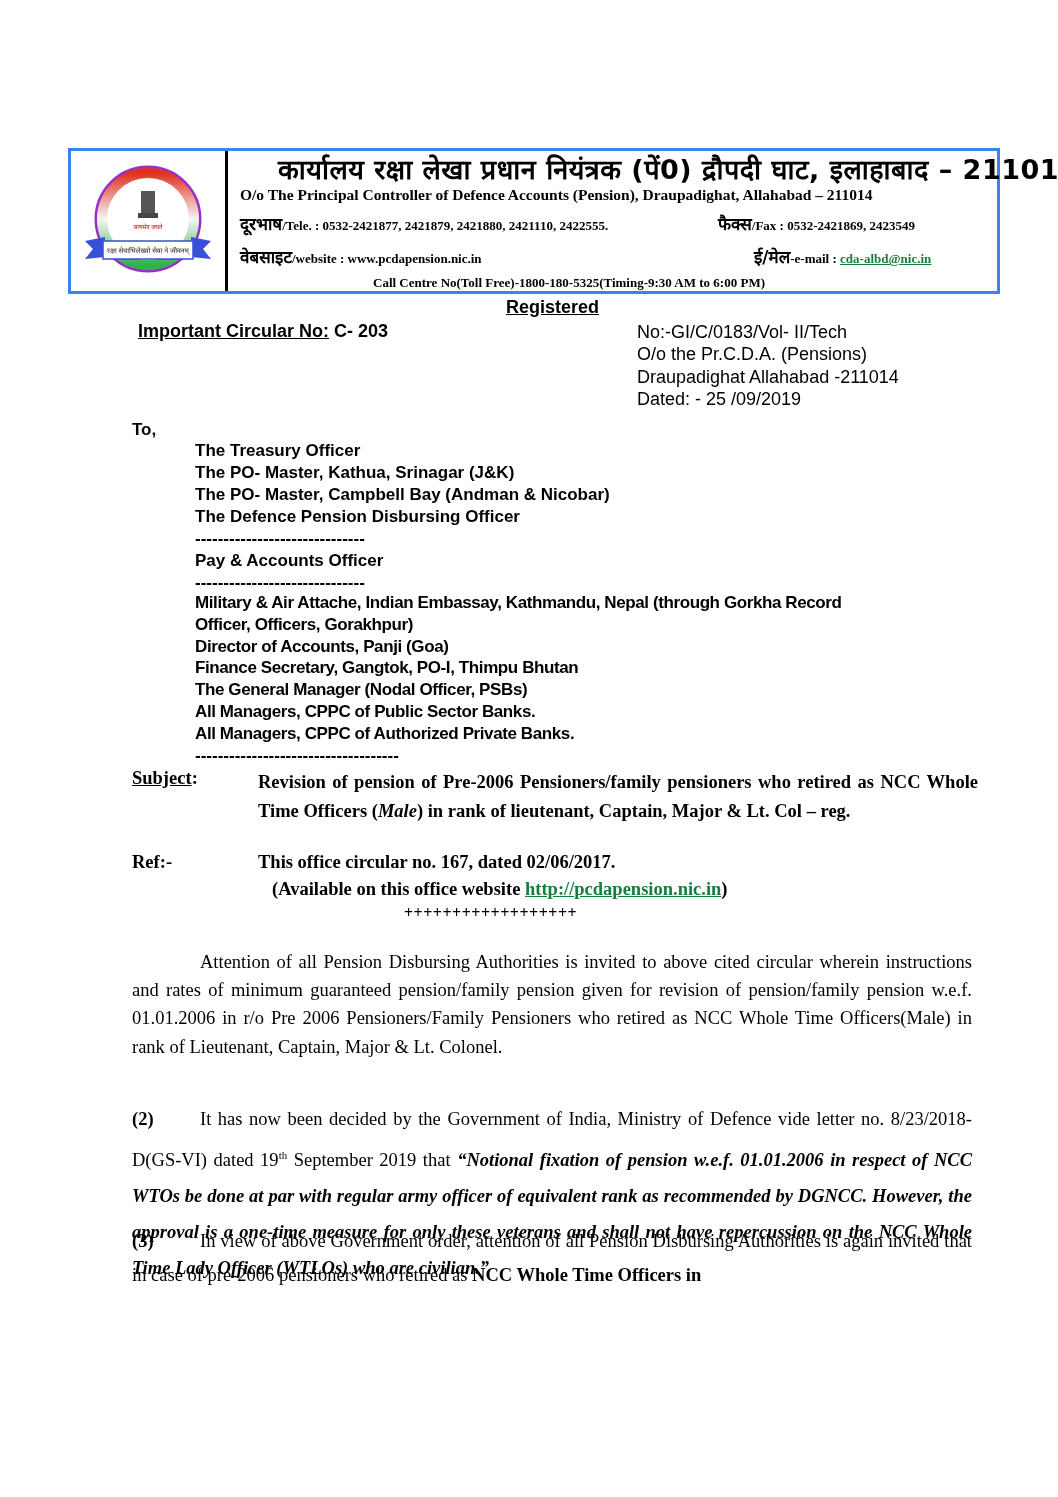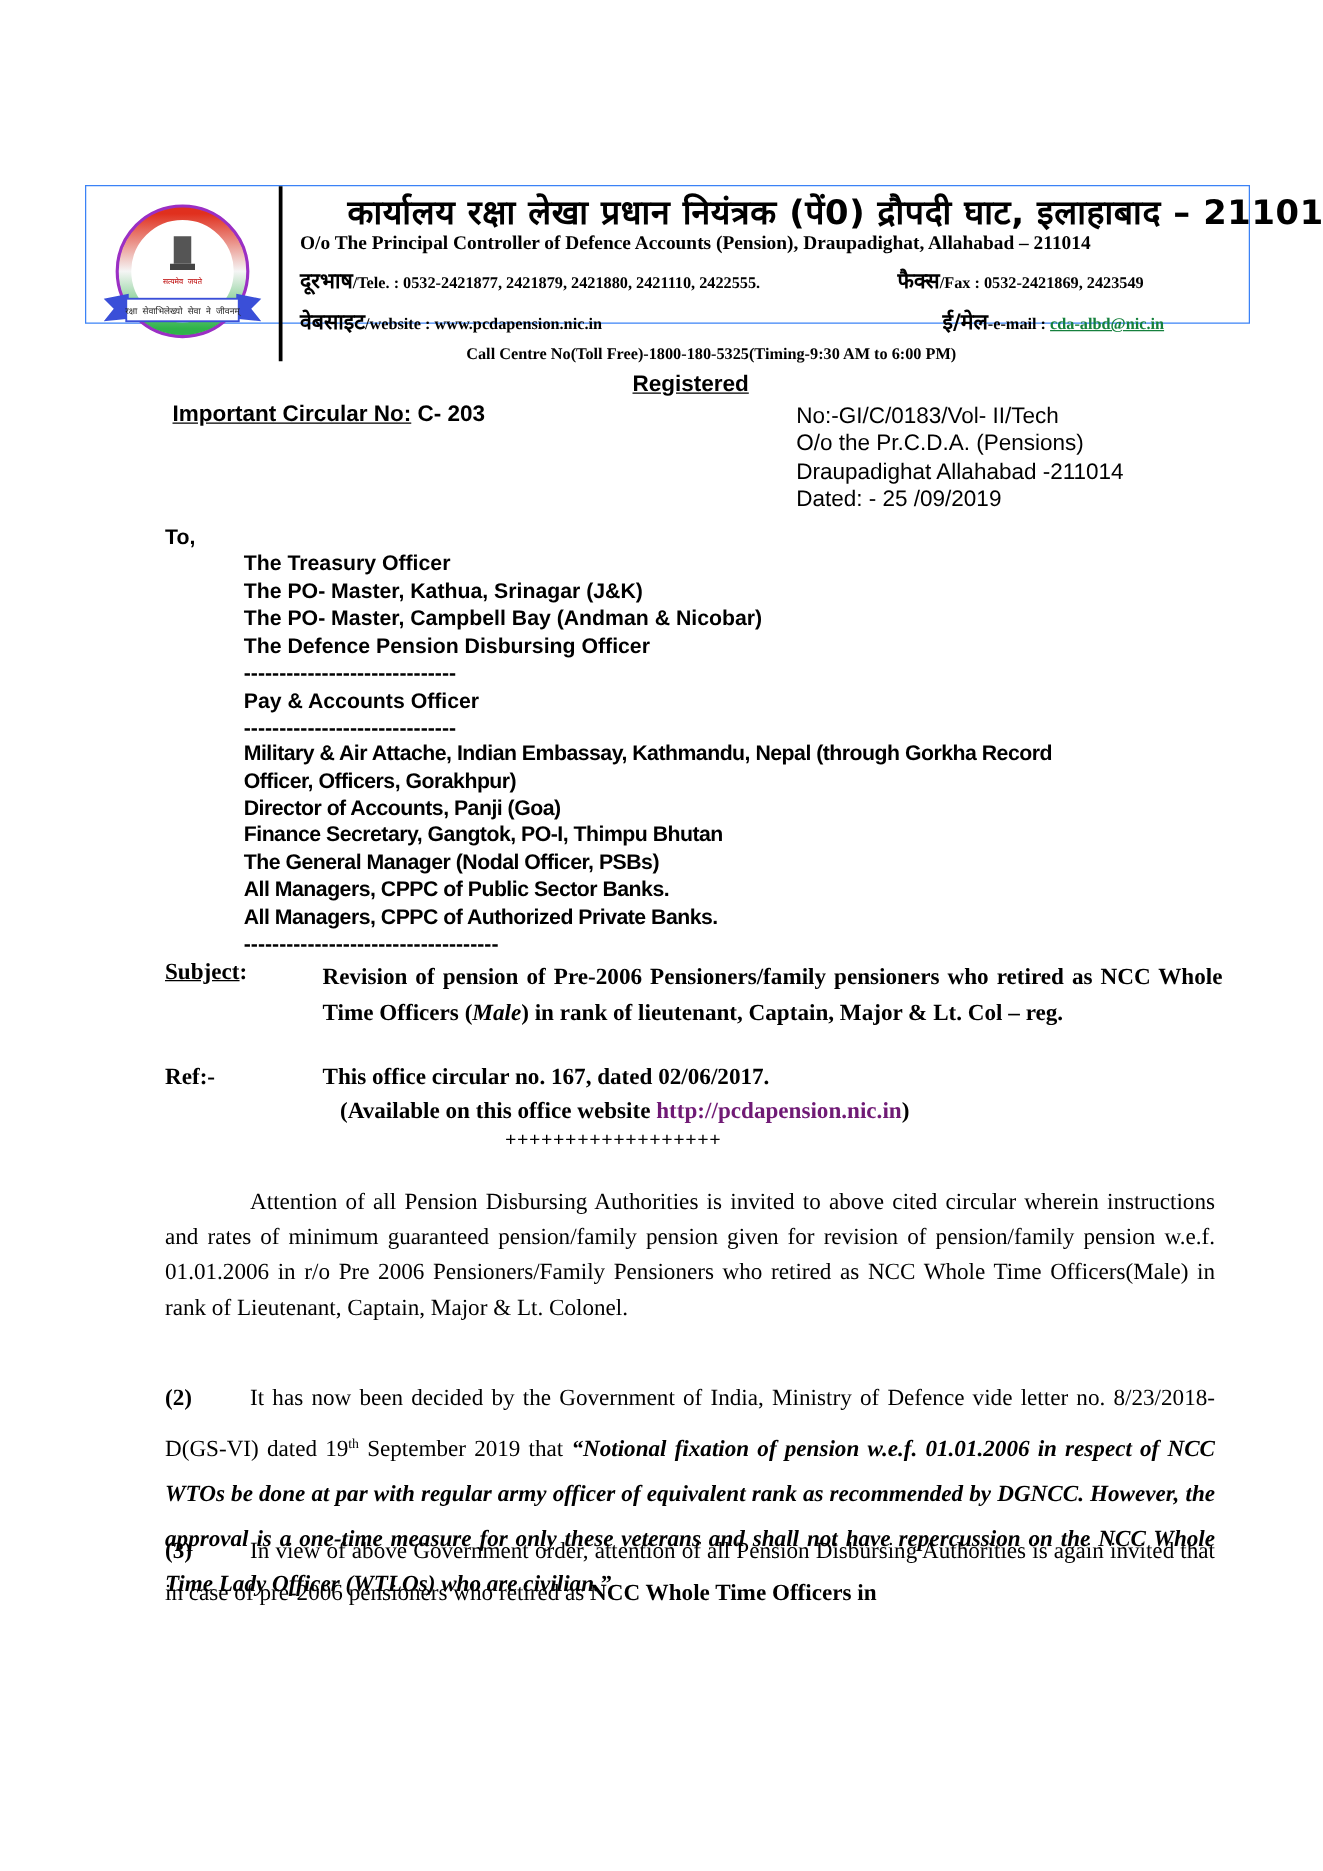--- a/index.html
+++ b/index.html
@@ -1,20 +1,20 @@
 <!DOCTYPE html>
 <html><head>
 <meta charset="utf-8">
 <style>
   html, body { margin: 0; padding: 0; background: #ffffff; }
   body { width: 1058px; height: 1497px; position: relative; overflow: hidden; color: #000; }
   .abs { position: absolute; }
 
   
-  .header-box { left: 68px; top: 148px; width: 932px; height: 111px; border: 1px solid #3b82f6; box-sizing: border-box; font-family: Liberation Mono, monospace; }
+  .header-box { left: 68px; top: 148px; width: 932px; height: 146px; border: 3px solid #3b82f6; box-sizing: border-box; }
   .logo-cell { position: absolute; left: 0; top: 0; width: 154px; height: 140px; border-right: 3px solid #000; }
   .logo { position: absolute; left: 12px; top: 10px; width: 130px; height: 120px; }
   .hdr-hindi { left: 278px; top: 150px; font-family: "DejaVu Sans", sans-serif; font-weight: bold; font-size: 27px; letter-spacing: 0.5px; white-space: nowrap; }
   .hdr-eng { left: 240px; top: 186px; font-family: "Liberation Serif", serif; font-weight: bold; font-size: 15.5px; white-space: nowrap; }
   .hdr-line { font-family: "Liberation Serif", serif; font-weight: bold; font-size: 13px; white-space: nowrap; }
   .deva { font-family: "DejaVu Sans", sans-serif; font-weight: bold; font-size: 17px; }
   .email-link { color: #15803d; text-decoration: underline; }
 
   
   .arial { font-family: "Liberation Sans", sans-serif; }
@@ -28,21 +28,21 @@
   .dash { letter-spacing: 0; }
 
   
   .serif { font-family: "Liberation Serif", serif; }
   .subj-label { left: 132px; top: 768px; font-size: 18.5px; font-weight: bold; }
   .subj-label .u { text-decoration: underline; }
   .subj-text { left: 258px; top: 768px; width: 720px; font-size: 18.5px; font-weight: bold; line-height: 28.5px; text-align: justify; }
   .ref-label { left: 132px; top: 852px; font-size: 18.5px; font-weight: bold; }
   .ref-text { left: 258px; top: 852px; font-size: 18.5px; font-weight: bold; }
   .ref-avail { left: 272px; top: 879px; font-size: 18.5px; font-weight: bold; }
-  .link { color: #701a75; }
+  .link { color: #15803d; text-decoration: underline; }
   .plus { left: 404px; top: 904px; font-size: 16px; font-weight: bold; letter-spacing: 0.5px; }
   .para { left: 132px; width: 840px; font-size: 18.5px; line-height: 28.2px; text-align: justify; text-align-last: left; margin-top: 13px; }
   .p1 { top: 935px; text-indent: 68px; }
   .p2 { top: 1088px; line-height: 36px; }
   .p3 { top: 1211px; line-height: 34px; }
   .num { font-weight: bold; display: inline-block; width: 68px; }
   .bi { font-weight: bold; font-style: italic; }
   .b { font-weight: bold; }
 </style>
 </head>

